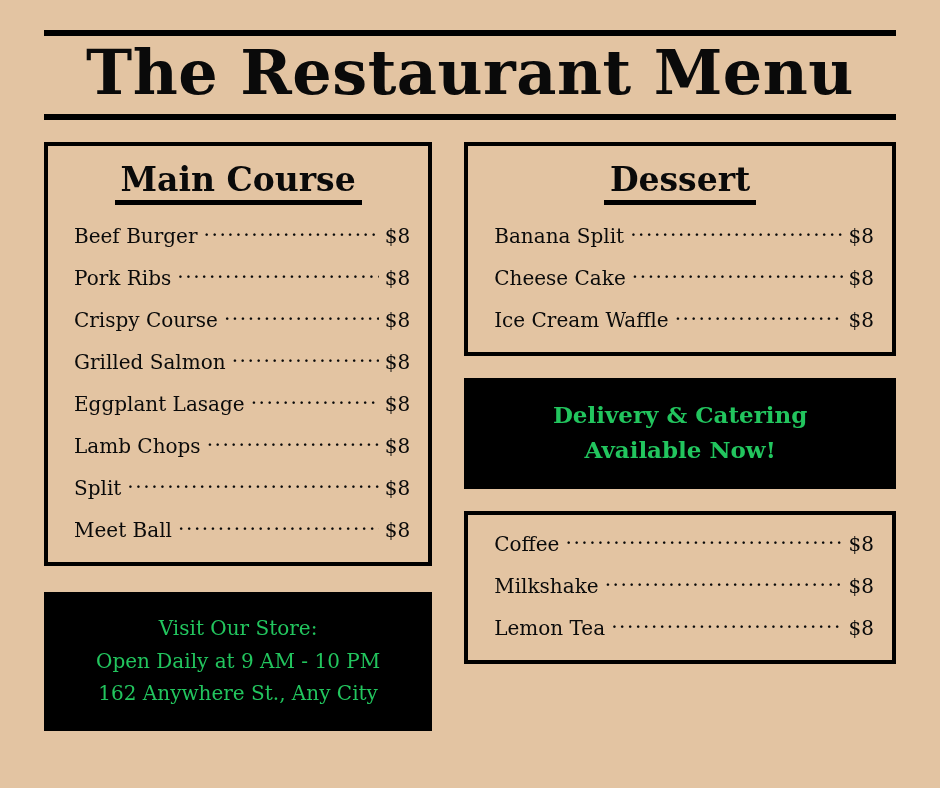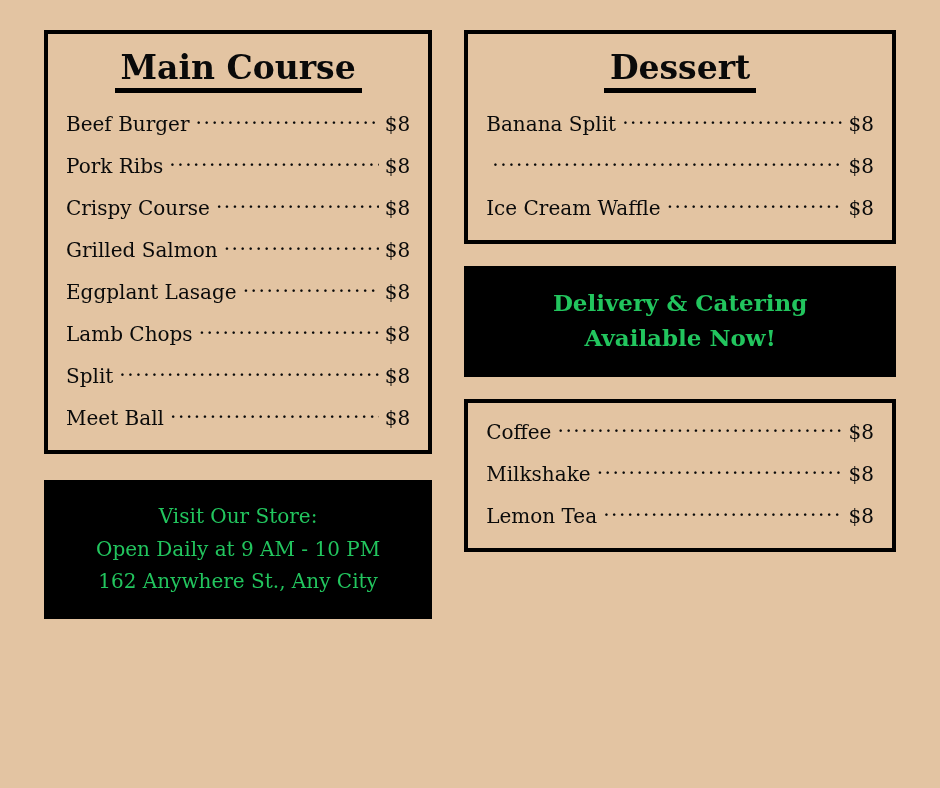--- a/index.html
+++ b/index.html
@@ -70,21 +70,21 @@
 
   .item {
     display: flex;
     align-items: baseline;
     font-size: 20px;
     line-height: 1.2;
     margin: 0 0 17px 0;
     white-space: nowrap;
   }
   .item:last-child { margin-bottom: 2px; }
-  .item-name { flex: 0 0 auto; }
+  .item-name { flex: 0 0 auto; margin-left: 8px; }
   .dots {
     flex: 1 1 auto;
     margin: 0 6px;
     overflow: hidden;
     position: relative;
     height: 1em;
   }
   .dots::after {
     content: "............................................................................................................";
     position: absolute;
@@ -118,20 +118,23 @@
     line-height: 1.62;
   }
   .store-line { display: block; }
   .promo-line { display: block; }
 </style>
 </head>
 <body>
 
 <div class="page">
 
+  <div class="title-block">
+    <div class="title-text">The Restaurant Menu</div>
+  </div>
 
   <div class="columns">
 
     <div class="col-left">
 
       <div class="panel">
         <div class="panel-title-wrap">
           <div class="panel-title">Main Course</div>
         </div>
 
@@ -191,20 +194,21 @@
         <div class="panel-title-wrap">
           <div class="panel-title">Dessert</div>
         </div>
 
         <div class="item">
           <span class="item-name">Banana Split</span>
           <span class="dots"></span>
           <span class="item-price">$8</span>
         </div>
         <div class="item">
+          <span class="item-name">Cheese Cake</span>
           <span class="dots"></span>
           <span class="item-price">$8</span>
         </div>
         <div class="item">
           <span class="item-name">Ice Cream Waffle</span>
           <span class="dots"></span>
           <span class="item-price">$8</span>
         </div>
       </div>
 

